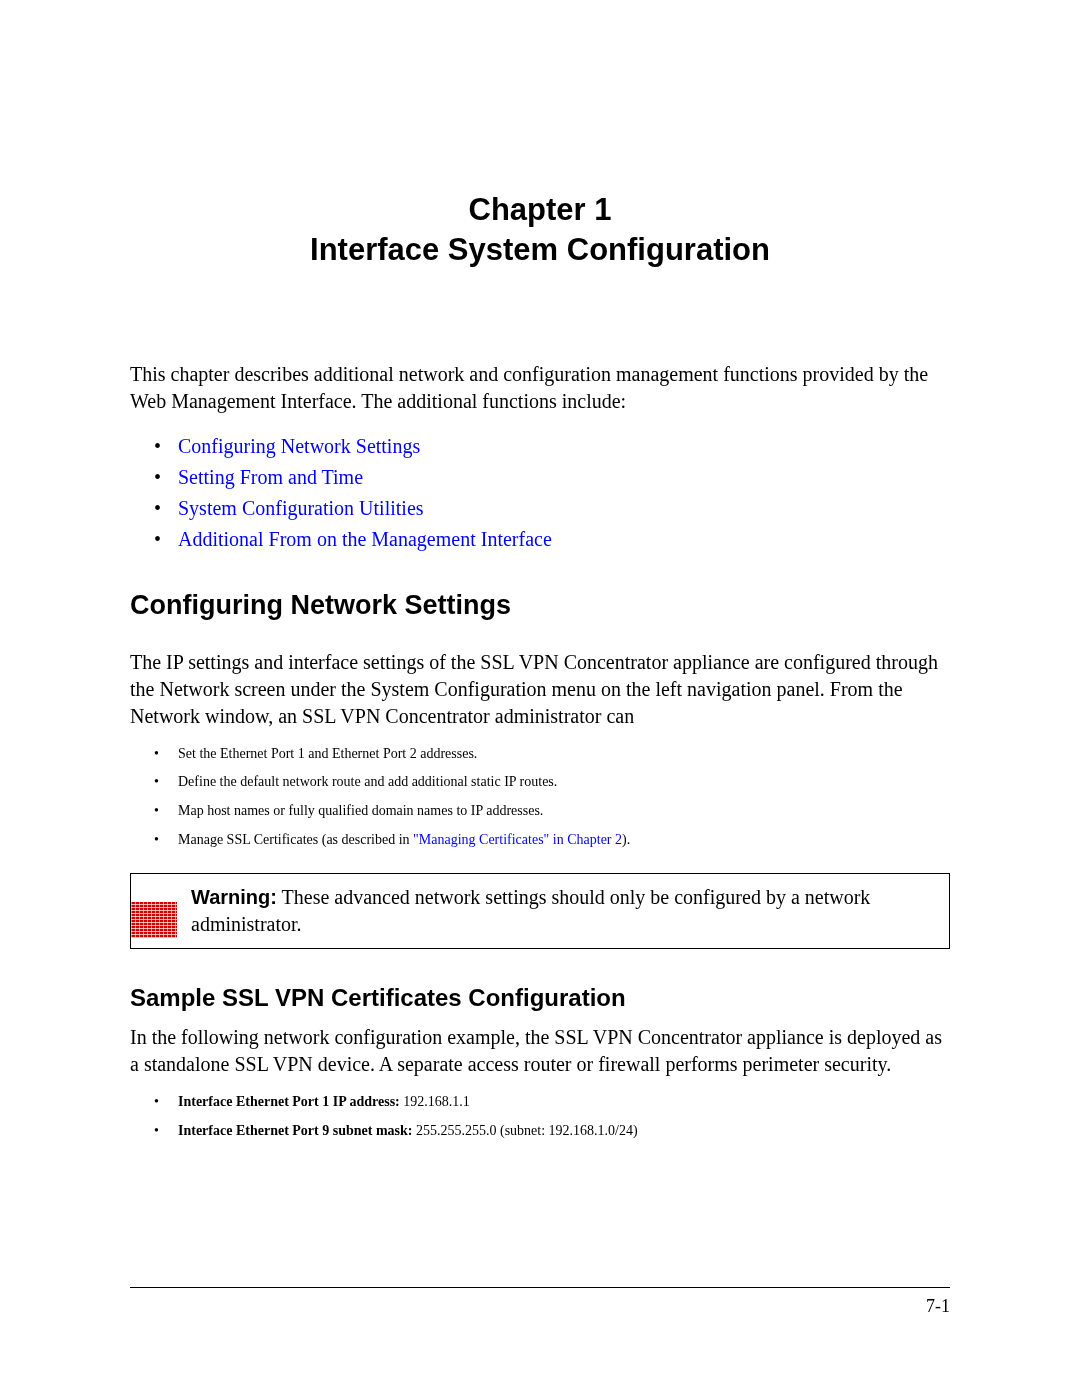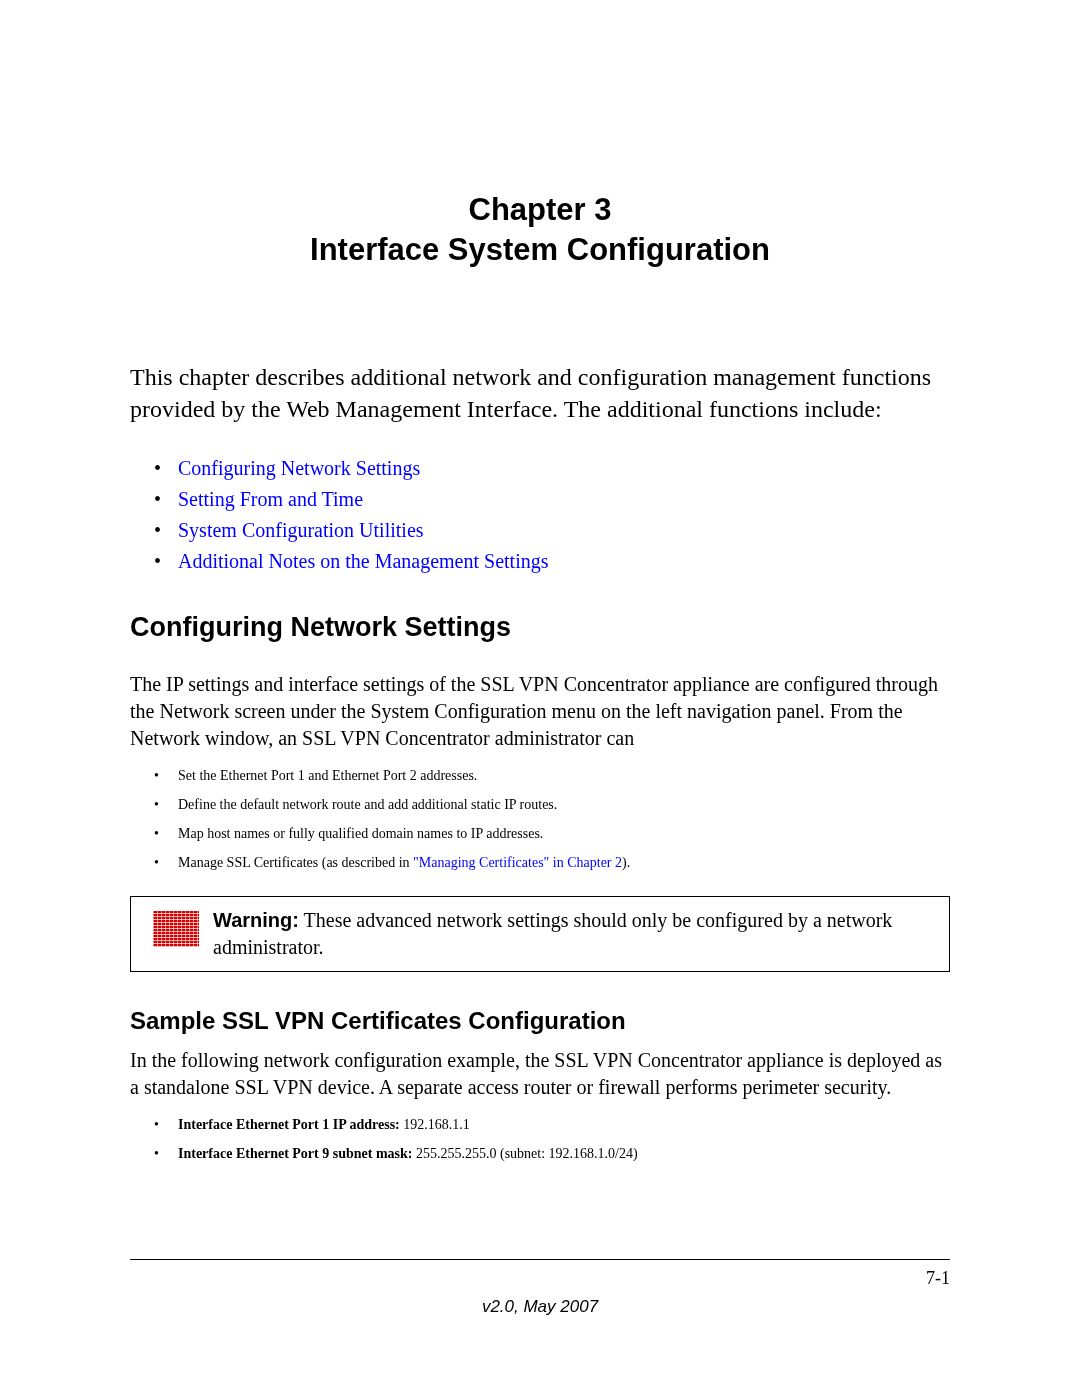--- a/index.html
+++ b/index.html
@@ -17,23 +17,23 @@
   }
   .chapter-heading {
     font-family: Arial, Helvetica, sans-serif;
     font-weight: bold;
     font-size: 31px;
     text-align: center;
     line-height: 1.3;
     margin-bottom: 90px;
   }
   .intro-text {
-    font-size: 24px;
-    line-height: 1.35;
-    margin-bottom: 28px;
+    font-size: 20px;
+    line-height: 1.35;
+    margin-bottom: 16px;
   }
   ul.links {
     list-style: none;
     padding: 0;
     margin: 0 0 35px 0;
   }
   ul.links li {
     font-size: 20px;
     padding: 4px 0;
     position: relative;
@@ -84,22 +84,22 @@
     left: 24px;
     top: 5px;
   }
   .inline-link {
     color: #0000ff;
     text-decoration: none;
   }
   .warning-box {
     border: 1px solid #000000;
     display: flex;
-    align-items: flex-start;
-    padding: 10px 22px;
+    align-items: flex-end;
+    padding: 10px 0;
     margin: 4px 0 35px 0;
   }
   .warning-icon {
     width: 46px;
     height: 36px;
     flex: 0 0 46px;
     background: #d40000;
     margin-right: 14px;
     margin-top: 4px;
     position: relative;
@@ -147,31 +147,31 @@
     font-size: 17px;
     margin-top: 8px;
   }
 </style>
 </head>
 <body>
 
 <div class="page">
 
   <div class="chapter-heading">
-    <div>Chapter 3</div>
+    <div>Chapter 1</div>
     <div>Interface System Configuration</div>
   </div>
 
   <p class="intro-text">This chapter describes additional network and configuration management functions provided by the Web Management Interface. The additional functions include:</p>
 
   <ul class="links">
     <li><a class="inline-link">Configuring Network Settings</a></li>
     <li><a class="inline-link">Setting From and Time</a></li>
     <li><a class="inline-link">System Configuration Utilities</a></li>
-    <li><a class="inline-link">Additional Notes on the Management Settings</a></li>
+    <li><a class="inline-link">Additional From on the Management Interface</a></li>
   </ul>
 
   <h2 class="section">Configuring Network Settings</h2>
 
   <p class="body-text">The IP settings and interface settings of the SSL VPN Concentrator appliance are configured through the Network screen under the System Configuration menu on the left navigation panel. From the Network window, an SSL VPN Concentrator administrator can</p>
 
   <ul class="bullets">
     <li><span>Set the Ethernet Port 1 and Ethernet Port 2 addresses.</span></li>
     <li><span>Define the default network route and add additional static IP routes.</span></li>
     <li><span>Map host names or fully qualified domain names to IP addresses.</span></li>
@@ -198,14 +198,13 @@
     <li>
       <span class="bold-label">Interface Ethernet Port 9 subnet mask: </span><span>255.255.255.0 (subnet: 192.168.1.0/24)</span>
     </li>
   </ul>
 
 </div>
 
 <div class="footer">
   <hr>
   <div class="page-num">7-1</div>
-  <div class="version">v2.0, May 2007</div>
 </div>
 
 </body></html>

